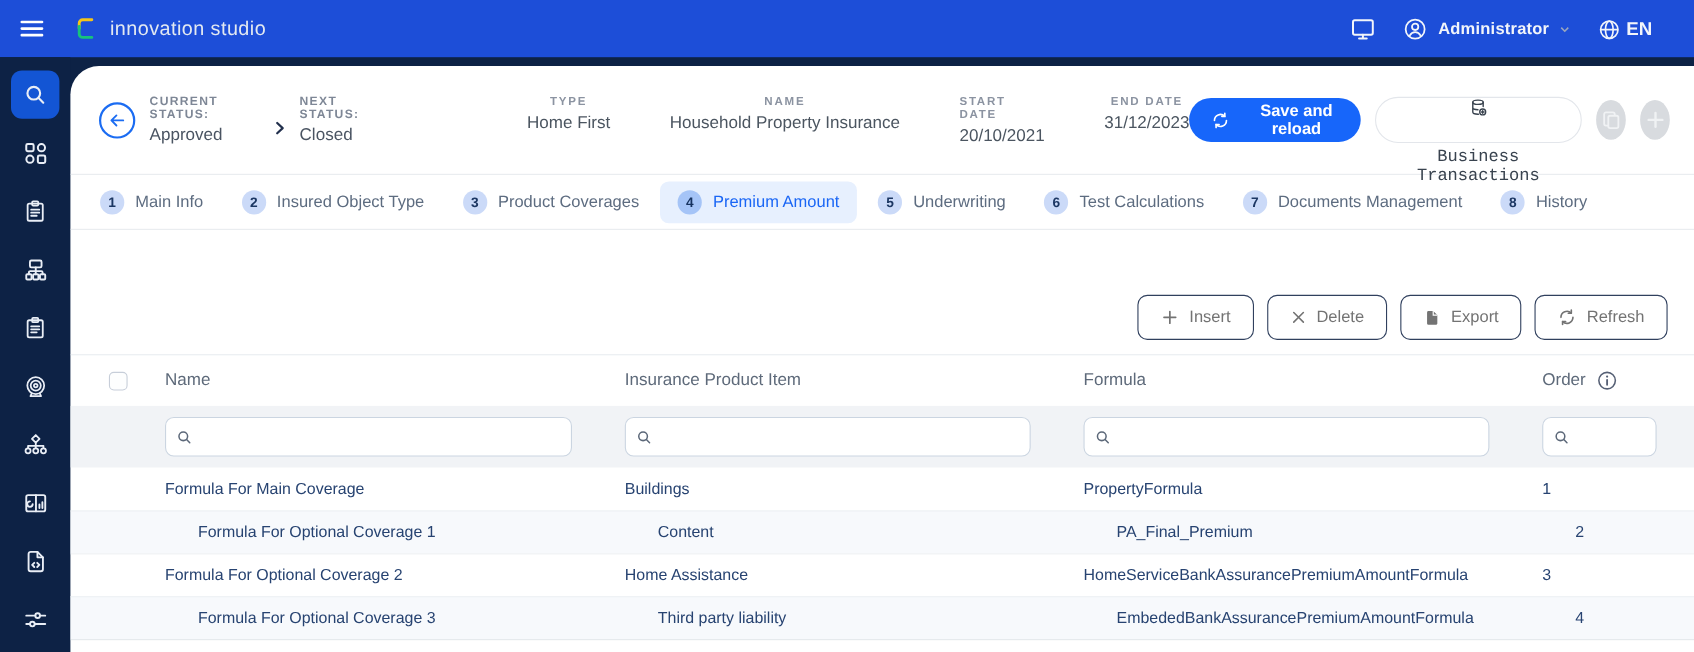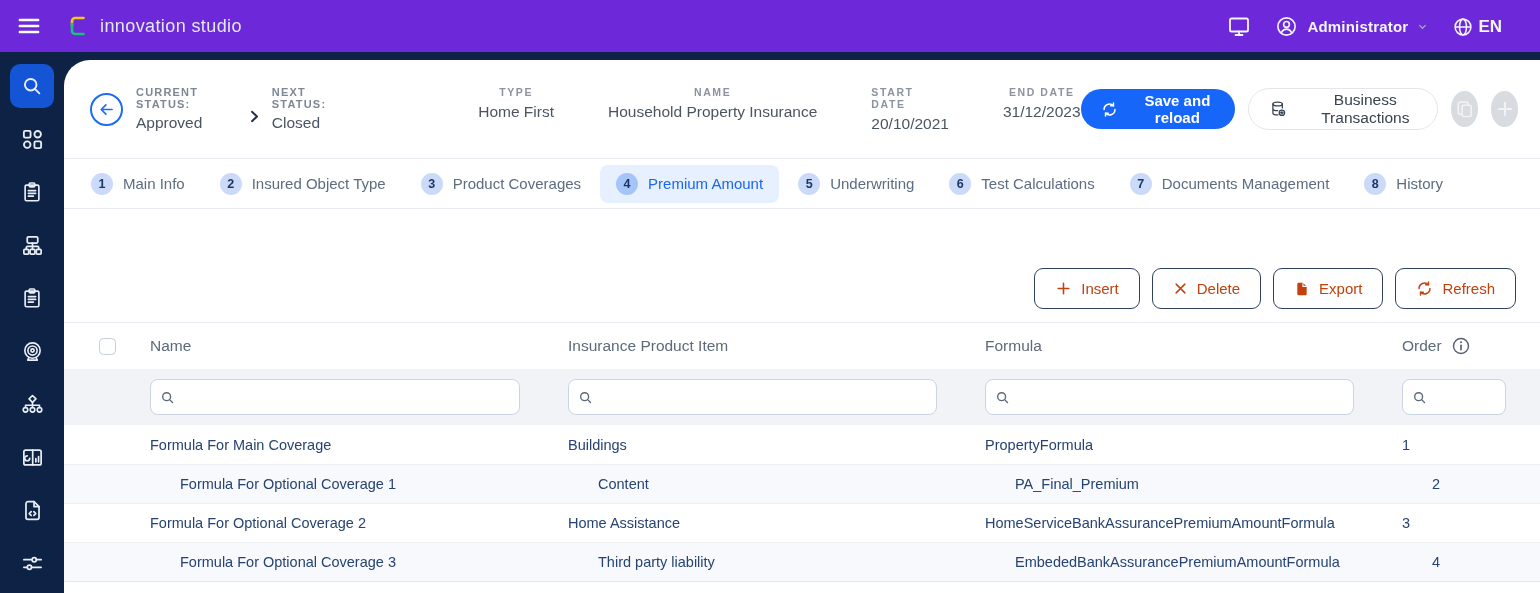--- a/index.html
+++ b/index.html
@@ -7,21 +7,21 @@
     width: 1540px; height: 593px; overflow: hidden;
     background: #0d2245;
     font-family: "Liberation Sans", "DejaVu Sans", sans-serif;
   }
   .icon { display: inline-flex; align-items: center; justify-content: center; }
   .icon svg { display: block; }
 
   
   .topbar {
     position: absolute; top: 0; left: 0; width: 1540px; height: 52px;
-    background: #6d28d9; display: flex; align-items: center; color: #e8edf5;
+    background: #1d4ed8; display: flex; align-items: center; color: #e8edf5;
   }
   .hamburger { width: 30px; margin-left: 14px; cursor: pointer; color: #ffffff; }
   .brand { display: flex; align-items: center; gap: 10px; margin-left: 22px; }
   .brand-text { font-size: 18px; letter-spacing: .4px; color: #e3e9f1; font-weight: 400; }
   .top-right { margin-left: auto; display: flex; align-items: flex-end; gap: 24px; margin-right: 38px; color: #f2f5fa; }
   .tr-user { display: flex; align-items: center; gap: 9px; cursor: pointer; }
   .tr-user b { font-size: 15px; font-weight: 700; letter-spacing: .2px; }
   .tr-lang { display: flex; align-items: center; gap: 4px; cursor: pointer; }
   .tr-lang b { font-size: 17px; font-weight: 700; }
   .caret { color: #9aa7bd; }
@@ -60,21 +60,21 @@
   .hdr-field .f-value { font-size: 15.5px; color: #4b5560; margin-top: 5px; white-space: nowrap; }
   .hdr-actions { margin-left: auto; display: flex; align-items: center; gap: 13px; }
   .btn-save {
     display: flex; align-items: center; gap: 22px; height: 40px; padding: 0 20px;
     background: #1766fa; color: #fff; border: none; border-radius: 21px;
     font-size: 15px; font-weight: 700; cursor: pointer; font-family: inherit;
   }
   .btn-bt {
     display: flex; align-items: center; gap: 26px; height: 42px; padding: 0 20px;
     background: #fff; color: #39434f; border: 1px solid #e3e6eb; border-radius: 21px;
-    font-size: 15.5px; font-weight: 400; cursor: pointer; font-family: Liberation Sans, sans-serif;
+    font-size: 15.5px; font-weight: 400; cursor: pointer; font-family: Liberation Mono, monospace; flex-direction: column;
   }
   .btn-circle {
     width: 36px; height: 36px; border-radius: 50%; border: none; background: #d8dbdf;
     color: #f0f2f4; display: flex; align-items: center; justify-content: center; cursor: default;
   }
 
   .divider { height: 1px; background: #e8ebef; }
 
   
   .tabs { height: 49px; display: flex; align-items: center; padding-left: 11px; gap: 3px; }
@@ -89,21 +89,21 @@
   .tab .tab-label { font-size: 15px; color: #5d6c80; white-space: nowrap; }
   .tab.active { background: #e7f0fe; }
   .tab.active .tab-num { background: #a5c4f7; color: #16325f; }
   .tab.active .tab-label { color: #1a66f5; font-weight: 500; }
 
   
   .toolbar { display: flex; justify-content: flex-end; gap: 12px; margin: 59px 24px 13px 0; }
   .tb-btn {
     display: flex; align-items: center; gap: 9px; height: 41px; padding: 0 20px;
     background: #fff; border: 1.5px solid #30405e; border-radius: 9px;
-    font-size: 15px; font-weight: 500; color: #c2410c; cursor: pointer; font-family: inherit;
+    font-size: 15px; font-weight: 500; color: #737373; cursor: pointer; font-family: inherit;
   }
 
   
   .table { width: 100%; border-top: 1px solid #e9edf1; }
   .tr { display: grid; grid-template-columns: 86px 418px 417px 417px 1fr; align-items: center; }
   .thead { height: 46px; }
   .th { font-size: 15.5px; color: #5e6a7a; display: flex; align-items: center; gap: 9px; }
   .cb-cell { display: flex; justify-content: center; }
   .checkbox {
     width: 17px; height: 17px; border: 1.5px solid #c7ced9; border-radius: 4.5px;

